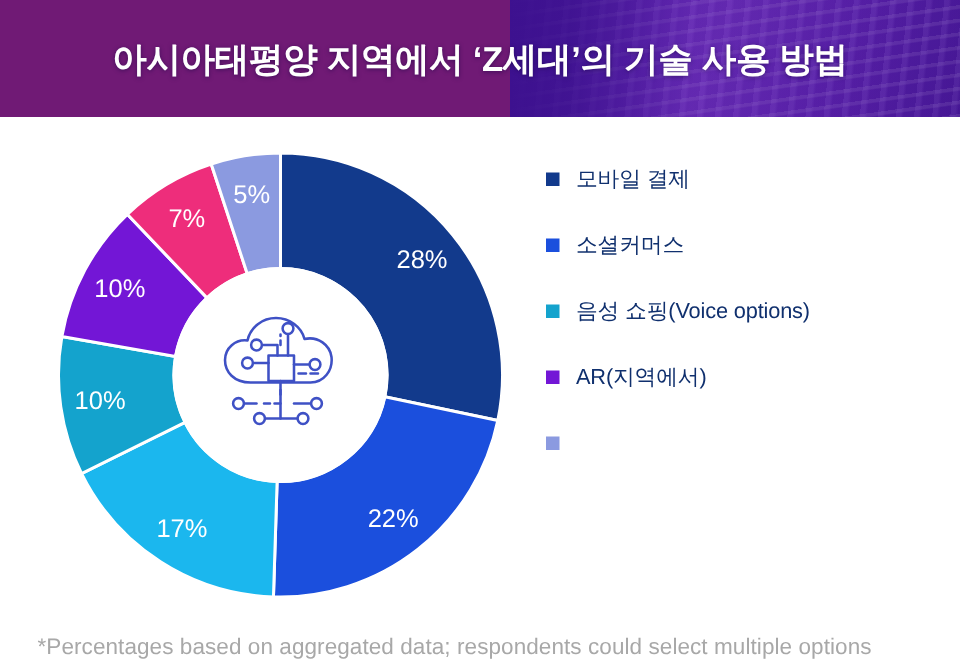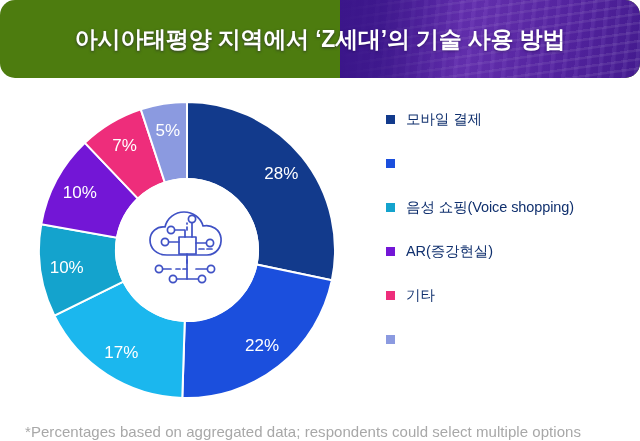--- a/index.html
+++ b/index.html
@@ -14,23 +14,22 @@
     overflow: hidden;
     position: relative;
   }
 
   
   .header {
     position: absolute;
     left: 0; top: 0;
     width: 640px;
     height: 78px;
-    background: #4d7c0f;
+    background: #701a75;
     overflow: hidden;
-    border-radius: 15px;
   }
   .header-photo {
     position: absolute;
     right: 0; top: 0;
     width: 300px;
     height: 78px;
     background:
       repeating-linear-gradient(172deg,
         rgba(255,255,255,0.16) 0px,
         rgba(255,255,255,0.16) 2px,
@@ -92,21 +91,21 @@
     background: #ffffff;
     display: flex;
     align-items: center;
     justify-content: center;
   }
   .center-icon { display: block; }
 
   
   .legend {
     position: absolute;
-    left: 386px;
+    left: 364px;
     top: 97px;
     width: 250px;
   }
   .legend-item {
     display: flex;
     align-items: center;
     height: 44px;
   }
   .legend-swatch {
     width: 9px;
@@ -197,31 +196,28 @@
   </div>
 </div>
 
 <div class="legend" id="legend">
     <div class="legend-item">
       <span class="legend-swatch" style="background: rgb(18, 58, 140);"></span>
       <span class="legend-label">모바일 결제</span>
     </div>
     <div class="legend-item">
       <span class="legend-swatch" style="background: rgb(27, 79, 221);"></span>
+      <span class="legend-label">소셜커머스</span>
     </div>
     <div class="legend-item">
       <span class="legend-swatch" style="background: rgb(20, 163, 205);"></span>
-      <span class="legend-label">음성 쇼핑(Voice shopping)</span>
+      <span class="legend-label">음성 쇼핑(Voice options)</span>
     </div>
     <div class="legend-item">
       <span class="legend-swatch" style="background: rgb(115, 22, 214);"></span>
-      <span class="legend-label">AR(증강현실)</span>
-    </div>
-    <div class="legend-item">
-      <span class="legend-swatch" style="background: rgb(238, 45, 123);"></span>
-      <span class="legend-label">기타</span>
+      <span class="legend-label">AR(지역에서)</span>
     </div>
     <div class="legend-item">
       <span class="legend-swatch" style="background: rgb(139, 154, 224);"></span>
     </div>
   </div>
 
 <div class="footnote">*Percentages based on aggregated data; respondents could select multiple options</div>
 
 </body></html>

